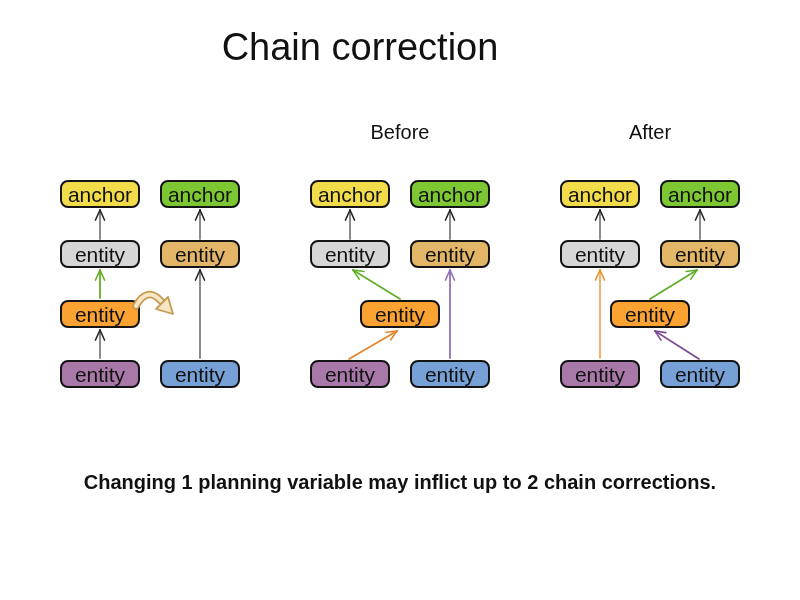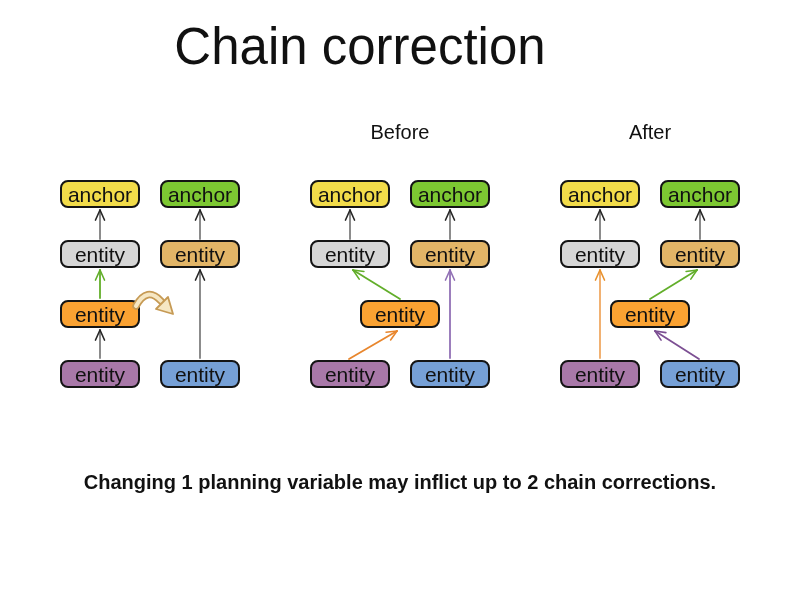--- a/index.html
+++ b/index.html
@@ -2,21 +2,21 @@
 <html><head>
 <meta charset="utf-8">
 <style>
   html,body{margin:0;padding:0;background:#ffffff;}
   .canvas{
     position:relative;width:800px;height:600px;background:#ffffff;overflow:hidden;
     font-family:"Liberation Sans", sans-serif;color:#111111;
   }
   .title{
     position:absolute;top:26px;left:0;width:720px;text-align:center;
-    font-size:51px;line-height:42px;color:#111111;
+    font-size:38px;line-height:42px;color:#111111;
   }
   .grouplabel{
     position:absolute;top:119px;width:200px;text-align:center;
     font-size:20px;line-height:26px;color:#111111;
   }
   #lbl-before{left:300px;}
   #lbl-after{left:550px;}
   .caption{
     position:absolute;top:468px;left:0;width:800px;text-align:center;
     font-size:20px;line-height:28px;color:#111111;font-weight:bold;

